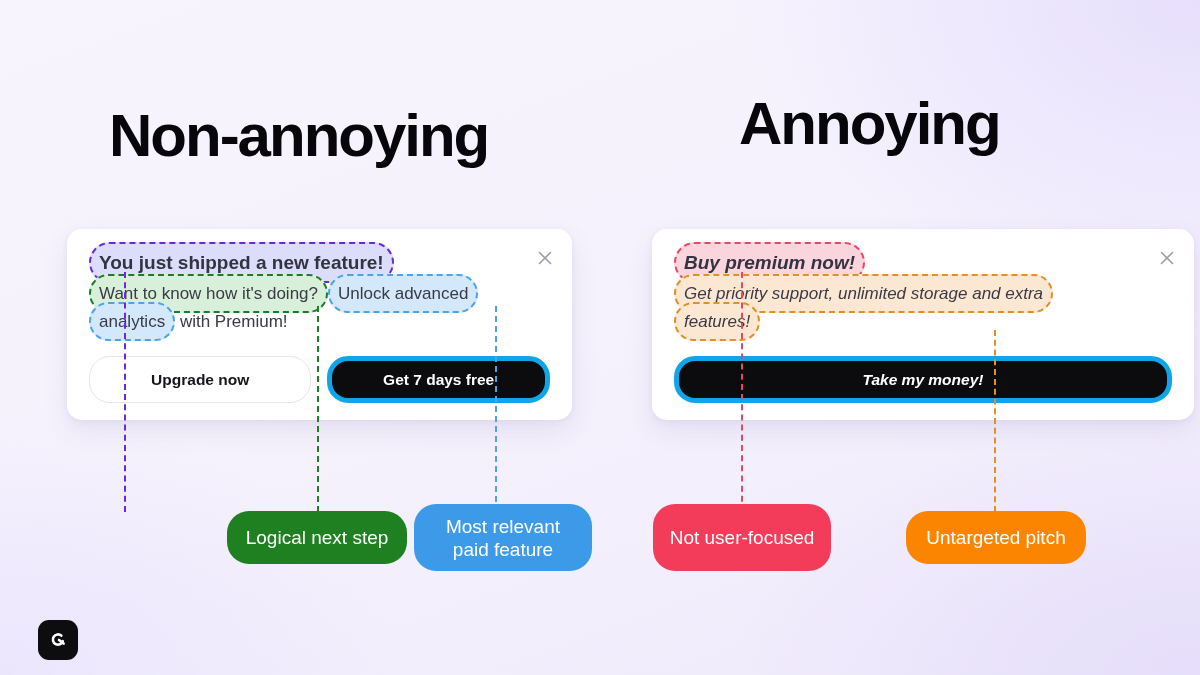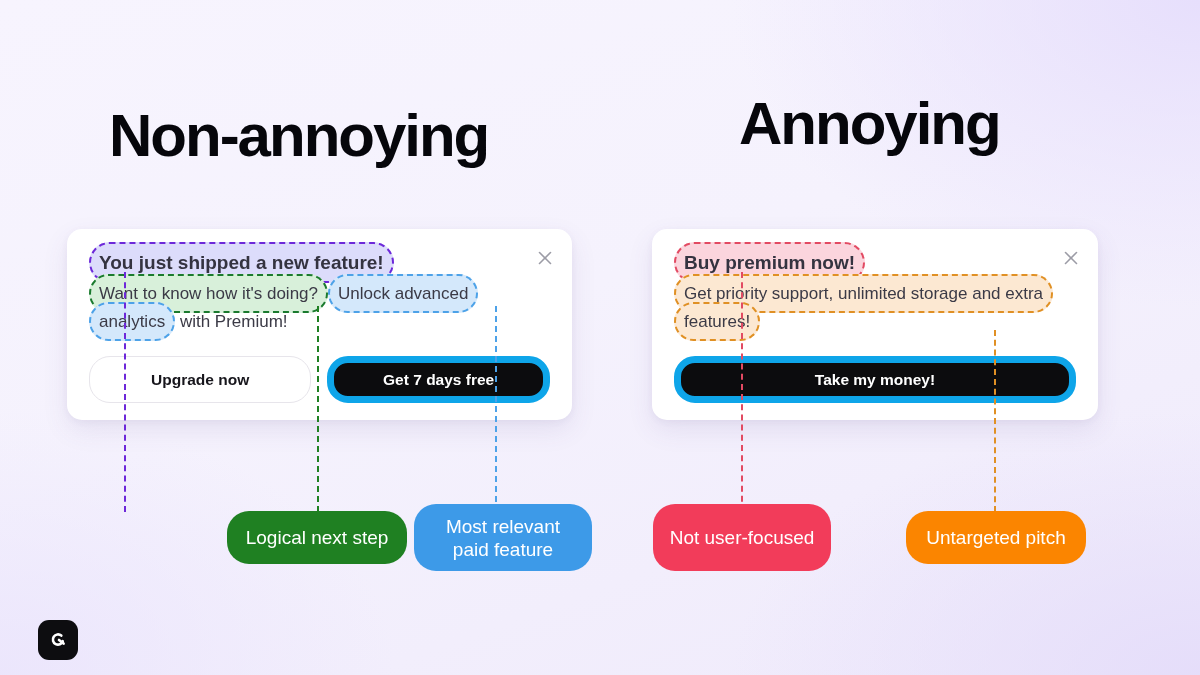--- a/index.html
+++ b/index.html
@@ -41,21 +41,21 @@
 
   
   .card {
     position: absolute;
     background: #ffffff;
     border-radius: 15px;
     box-shadow: 0 10px 26px rgba(86, 70, 140, 0.10),
                 0 2px 7px rgba(86, 70, 140, 0.06);
   }
   #card-left  { left: 67px;  top: 229px; width: 505px; height: 191px; }
-  #card-right { left: 652px; top: 229px; width: 446px; height: 191px; }
+  #card-right { left: 652px; top: 229px; width: 542px; height: 191px; font-style: italic; }
 
   .card-inner {
     position: relative;
     width: 100%;
     height: 100%;
     padding: 20px 22px 0 22px;
   }
 
   .close-icon {
     position: absolute;
@@ -121,21 +121,21 @@
   }
   .btn-outline {
     flex: 1 1 50%;
     background: #ffffff;
     border: 1px solid #e7e5eb;
     color: #17161c;
   }
   .btn-dark {
     flex: 1 1 50%;
     background: #0c0c0e;
-    border: 7px solid #0ea5e9;
+    border: 5px solid #0ea5e9;
     color: #ffffff;
   }
   .btn-dark-wide { flex: 1 1 100%; margin-top: 12px; }
 
   
   .connector {
     position: absolute;
     width: 0;
     border-left: 2.5px dashed #000;
     z-index: 5;

